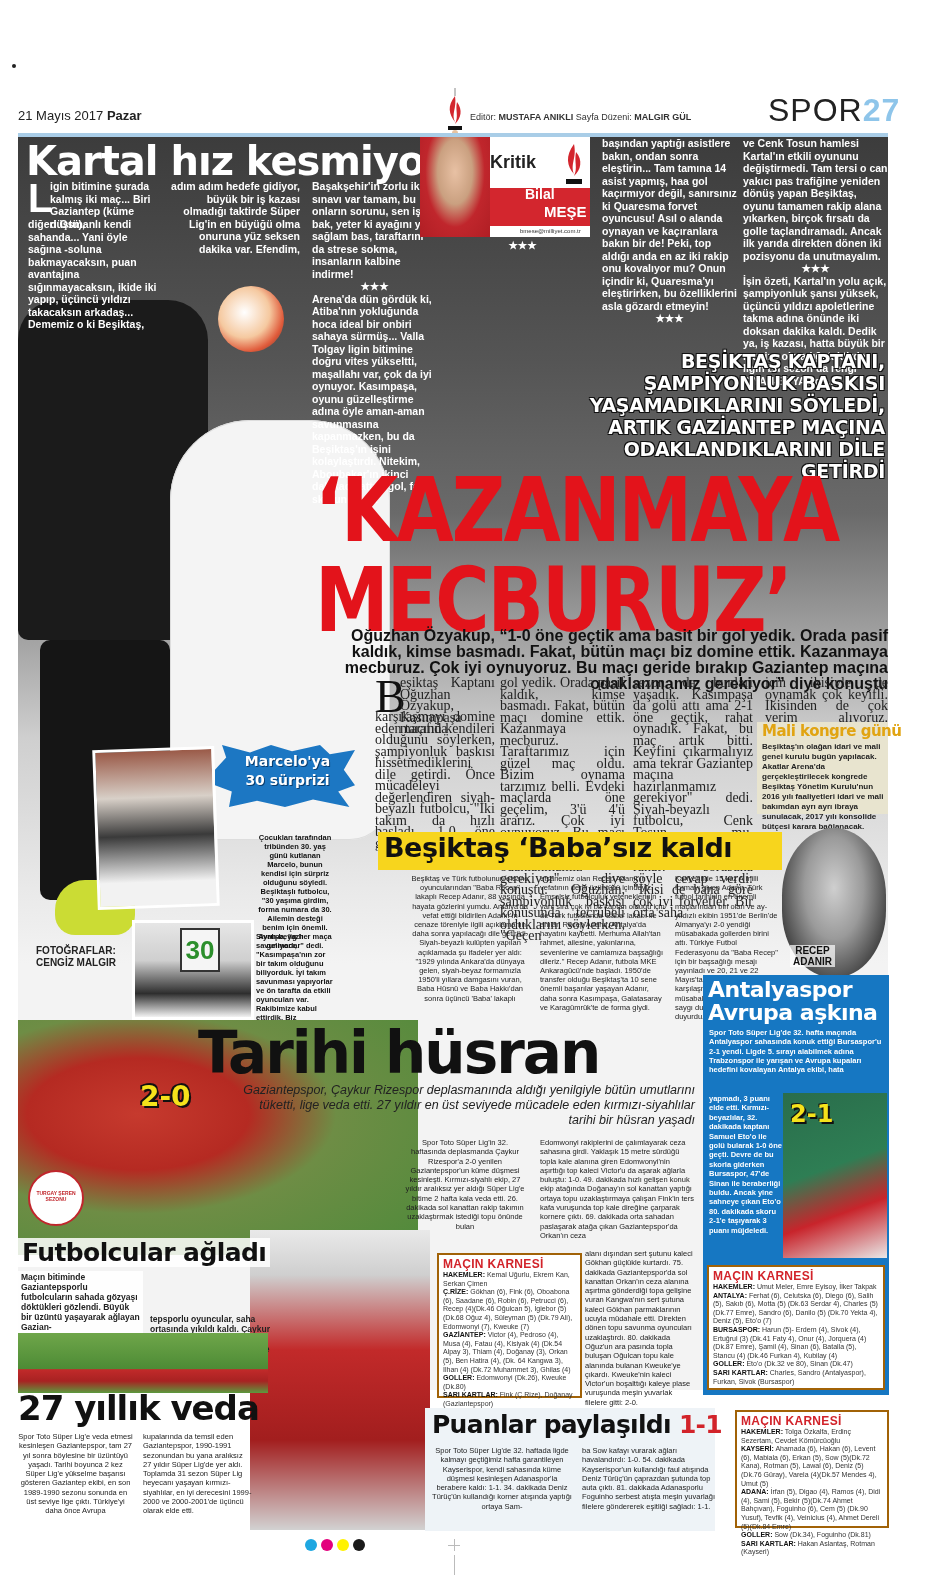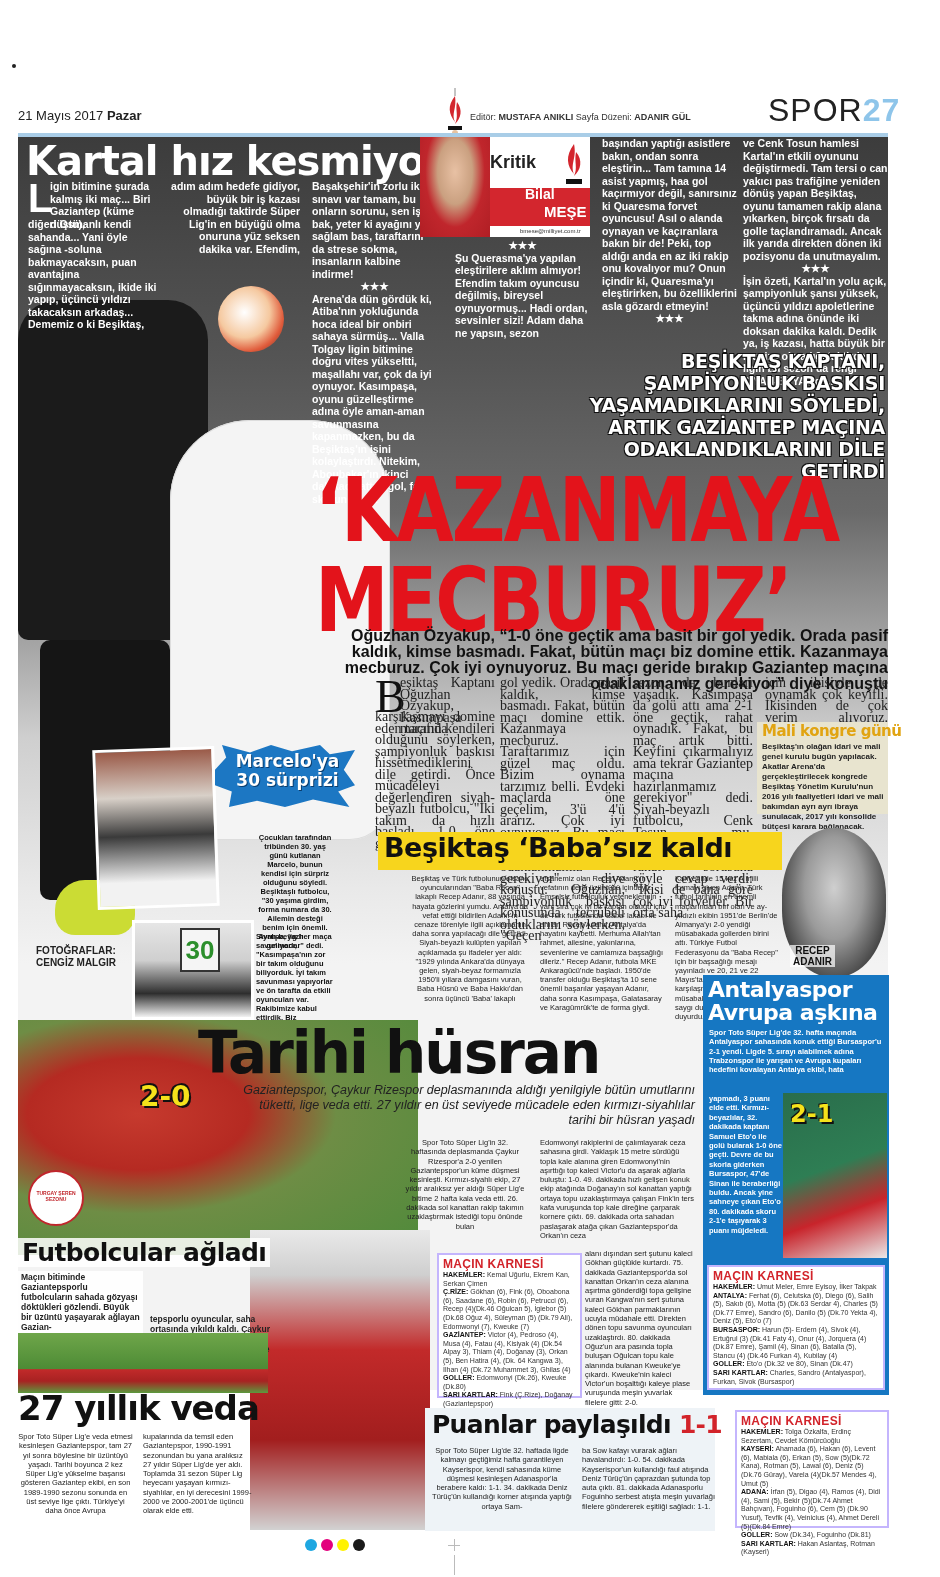--- a/index.html
+++ b/index.html
@@ -63,21 +63,21 @@
 
   .mali-box { left: 757px; top: 722px; width: 131px; height: 92px; background: #e8e4cf; }
   .mali-title { left: 762px; top: 722px; font-size: 15px; font-weight: 900; color: #e1a412; font-family: "DejaVu Sans", sans-serif; letter-spacing: -0.5px; }
   .mali-text { left: 762px; top: 742px; width: 124px; font-size: 8px; line-height: 10px; font-weight: bold; color: #222; }
 
   
   .marcelo-photo1 { left: 95px; top: 748px; width: 122px; height: 160px; background: linear-gradient(180deg,#9a5a48 0%, #d8d0c8 30%, #3a3a3a 55%, #f2f2f2 85%); border: 3px solid #fff; transform: rotate(-2deg); }
   .marcelo-photo2 { left: 132px; top: 920px; width: 122px; height: 100px; background: linear-gradient(180deg,#e6e6e6 0%, #cfcfcf 40%, #2e2e2e 75%, #f3f3f3 100%); border: 3px solid #fff; }
   .marcelo-30 { left: 180px; top: 928px; width: 40px; height: 44px; background: #f5f5f5; border: 2px solid #333; font-size: 26px; font-weight: 900; color: #2c8f2c; text-align: center; line-height: 40px; }
   .marcelo-burst { left: 215px; top: 745px; width: 140px; height: 62px; background: #1c77c3; clip-path: polygon(0 40%,8% 20%,5% 0,25% 12%,40% 0,55% 10%,75% 0,82% 15%,100% 8%,92% 40%,100% 65%,88% 75%,96% 100%,70% 88%,50% 100%,30% 90%,10% 100%,12% 75%,0 65%); }
-  .marcelo-title { left: 225px; top: 752px; width: 125px; font-size: 17px; line-height: 19px; font-weight: 900; color: #fff; text-align: center; font-family: "DejaVu Sans", sans-serif; text-shadow: 1px 1px 0 #0a3d6e; }
+  .marcelo-title { left: 225px; top: 752px; width: 125px; font-size: 14px; line-height: 19px; font-weight: 900; color: #fff; text-align: center; font-family: "DejaVu Sans", sans-serif; text-shadow: 1px 1px 0 #0a3d6e; }
   .marcelo-text { left: 256px; top: 833px; width: 78px; font-size: 7.5px; line-height: 9px; font-weight: bold; color: #111; text-align: center; }
   .marcelo-text2 { left: 256px; top: 932px; width: 78px; font-size: 7.5px; line-height: 9px; font-weight: bold; color: #111; text-align: left; }
   .foto-credit { left: 36px; top: 945px; font-size: 10px; font-weight: bold; color: #222; line-height: 12px; }
 
   
   .baba-bar { left: 378px; top: 832px; width: 404px; height: 38px; background: #f7d51d; }
   .baba-title { left: 384px; top: 832px; font-size: 27px; font-weight: 900; color: #111; font-family: "DejaVu Sans", sans-serif; letter-spacing: -0.5px; }
   .baba-portrait { left: 782px; top: 828px; width: 104px; height: 150px; background: radial-gradient(ellipse at 50% 40%, #cfcfcf 0%, #9a9a9a 40%, #3a3a3a 80%, #eee 81%); border-radius: 50% / 45%; }
   .baba-caption { left: 790px; top: 945px; font-size: 10px; font-weight: bold; color: #111; text-align: center; line-height: 11px; background: rgba(255,255,255,0.7); padding: 0 3px; }
   .sans-sm { font-size: 7.5px; line-height: 9.2px; color: #222; }
@@ -85,21 +85,21 @@
   .b2 { left: 540px; top: 874px; width: 125px; }
   .b3 { left: 675px; top: 874px; width: 105px; }
 
   
   .ant-box { left: 703px; top: 975px; width: 186px; height: 420px; background: #1677c2; }
   .ant-title { left: 708px; top: 978px; width: 180px; font-size: 22px; line-height: 23px; font-weight: 900; color: #fff; font-family: "DejaVu Sans", sans-serif; letter-spacing: -0.5px; }
   .ant-text1 { left: 709px; top: 1028px; width: 176px; font-size: 7.5px; line-height: 9.3px; color: #fff; font-weight: bold; }
   .ant-text2 { left: 709px; top: 1094px; width: 74px; font-size: 7.5px; line-height: 9.4px; color: #fff; font-weight: bold; }
   .ant-photo { left: 783px; top: 1093px; width: 104px; height: 165px; background: linear-gradient(160deg, #2a6d4b 0%, #2e7e54 45%, #c8242b 70%, #e8e8e8 100%); }
   .ant-score { left: 790px; top: 1100px; font-size: 24px; font-weight: 900; color: #f5e21b; font-family: "DejaVu Sans", sans-serif; text-shadow: 2px 2px 0 #111, -1px -1px 0 #111; }
-  .karne { background: #fff; border: 2px solid #c4b5fd; }
+  .karne { background: #fff; border: 2px solid #a16207; }
   .karne-title { font-size: 12px; font-weight: bold; color: #d2232a; letter-spacing: 0.3px; }
   .karne-line { font-size: 7px; line-height: 8.6px; color: #333; }
   .karne-line b { color: #111; }
   .karne-ant { left: 707px; top: 1265px; width: 178px; height: 125px; padding: 2px 4px; }
 
   
   .tarihi { left: 198px; top: 1020px; font-size: 58px; font-weight: 900; color: #111; font-family: "DejaVu Sans", sans-serif; letter-spacing: -2px; line-height: 66px; }
   .tarihi-sub { left: 235px; top: 1083px; width: 460px; text-align: right; font-size: 12.5px; line-height: 15px; font-style: italic; color: #222; }
   .score20 { left: 140px; top: 1080px; font-size: 28px; font-weight: 900; color: #f5e21b; font-family: "DejaVu Sans", sans-serif; text-shadow: 2px 2px 0 #111, -2px -1px 0 #111, 1px -2px 0 #111; }
   .crying-photo { left: 18px; top: 1020px; width: 400px; height: 235px; background: radial-gradient(ellipse at 30% 40%, #c63a2e 0%, #b52a22 28%, #6e8d45 50%, #4e8a3a 100%); }
@@ -144,21 +144,21 @@
   <line x1="10" y1="0" x2="10" y2="8" stroke="#888" stroke-width="1"></line>
   <path d="M10 8 C2 18, 4 26, 10 34 C6 26, 12 20, 10 8 Z" fill="#d3262e"></path>
   <path d="M12 14 C18 22, 16 30, 10 36 C14 28, 10 22, 12 14 Z" fill="#d3262e"></path>
   <rect x="3" y="38" width="14" height="4" fill="#111"></rect>
   <circle cx="10" cy="45" r="3" fill="#e7c3a0"></circle>
 </svg>
 <div class="abs hdr-editor">
   <span>Editör:</span>
   <b>MUSTAFA ANIKLI</b>
   <span>Sayfa Düzeni:</span>
-  <b>ADANIR GÜL</b>
+  <b>MALGIR GÜL</b>
 </div>
 <div class="abs hdr-spor">
   <span style="color:#222;font-weight:normal">SPOR</span><span>27</span>
 </div>
 <div class="abs hdr-rule"></div>
 
 <div class="abs hero"></div>
 <div class="abs player-black-body"></div>
 <div class="abs player-black-legs"></div>
 <div class="abs boot"></div>
@@ -183,21 +183,20 @@
   <path d="M11 2 C2 14, 4 24, 11 32 C7 22, 14 16, 11 2 Z" fill="#d3262e"></path>
   <path d="M13 10 C20 18, 18 28, 11 34 C15 26, 11 20, 13 10 Z" fill="#d3262e"></path>
   <rect x="3" y="37" width="16" height="5" fill="#111"></rect>
 </svg>
 <div class="abs kritik-band"></div>
 <div class="abs kritik-name1">Bilal</div>
 <div class="abs kritik-name2">MEŞE</div>
 <div class="abs kritik-mail">bmese@milliyet.com.tr</div>
 <div class="abs col-w k4">
   <span class="stars">★★★</span>
-  <span>Şu Querasma'ya yapılan eleştirilere aklım almıyor! Efendim takım oyuncusu değilmiş, bireysel oynuyormuş... Hadi ordan, sevsinler sizi! Adam daha ne yapsın, sezon</span>
 </div>
 <div class="abs col-w k5">
   <span>başından yaptığı asistlere bakın, ondan sonra eleştirin... Tam tamına 14 asist yapmış, haa gol kaçırmıyor değil, sanırsınız ki Quaresma forvet oyuncusu! Asıl o alanda oynayan ve kaçıranlara bakın bir de! Peki, top aldığı anda en az iki rakip onu kovalıyor mu? Onun içindir ki, Quaresma'yı eleştirirken, bu özelliklerini asla gözardı etmeyin!</span>
   <span class="stars">★★★</span>
 </div>
 <div class="abs col-w k6">
   <span>ve Cenk Tosun hamlesi Kartal'ın etkili oyununu değiştirmedi. Tam tersi o can yakıcı pas trafiğine yeniden dönüş yapan Beşiktaş, oyunu tamamen rakip alana yıkarken, birçok fırsatı da golle taçlandıramadı. Ancak ilk yarıda direkten dönen iki pozisyonu da unutmayalım.</span>
   <span class="stars">★★★</span>
   <span>İşin özeti, Kartal'ın yolu açık, şampiyonluk şansı yüksek, üçüncü yıldızı apoletlerine takma adına önünde iki doksan dakika kaldı. Dedik ya, iş kazası, hatta büyük bir mucize olmadığı taktirde ligin bu sezon da rengi SİYAH-BEYAZ'dır...</span>
 </div>

